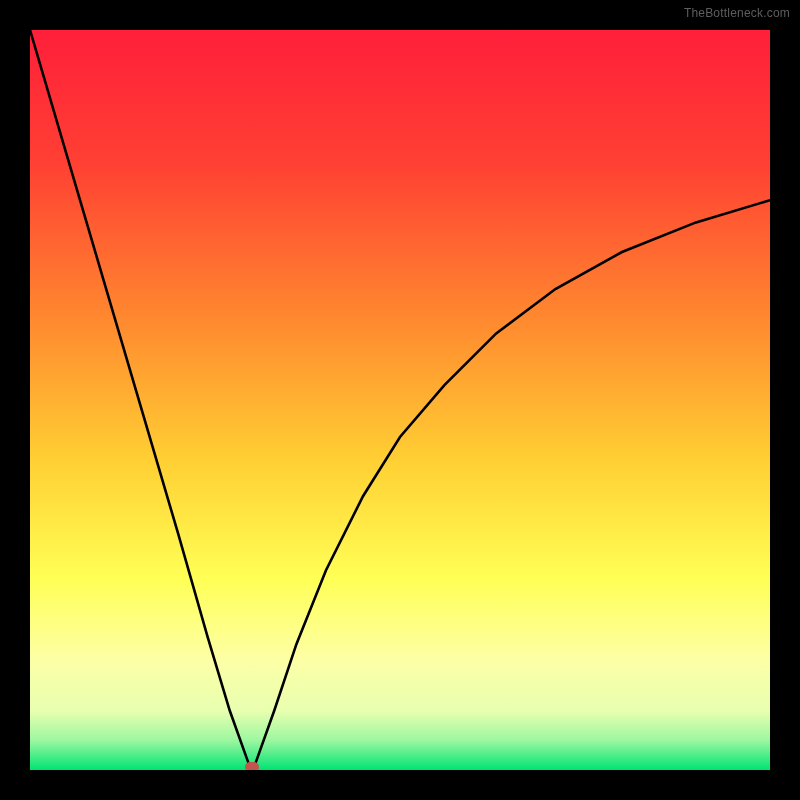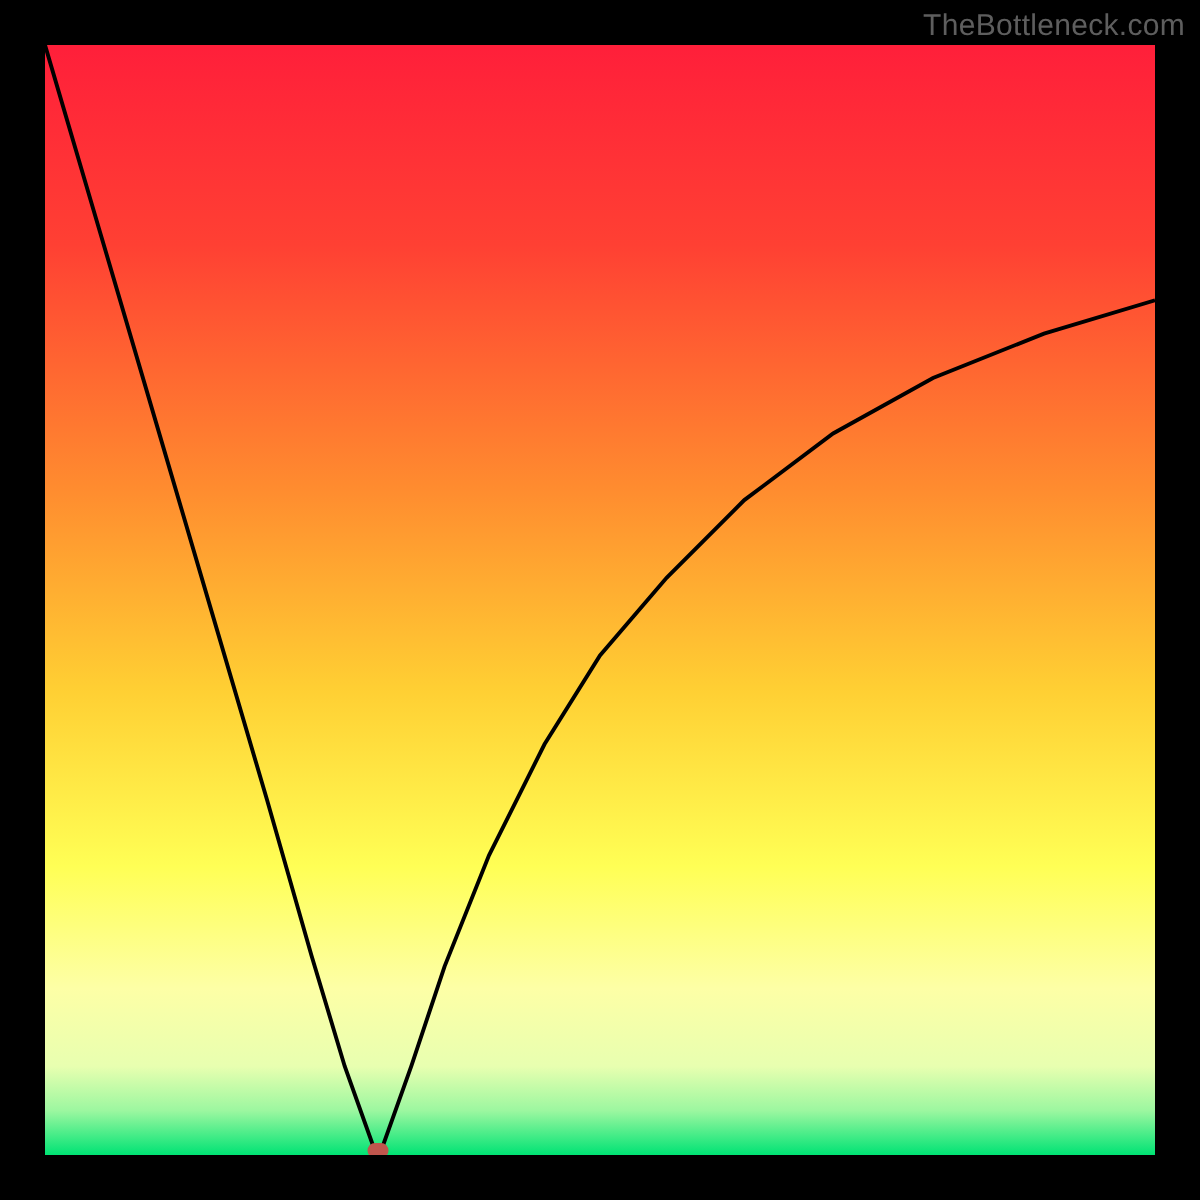--- a/index.html
+++ b/index.html
@@ -29,21 +29,21 @@
     position: absolute;
     left: 0; top: 0;
     width: 100%;
     height: 100%;
   }
   .watermark {
     position: absolute;
     top: 6px;
     right: 10px;
     color: #5e5e5e;
-    font-size: 20px;
+    font-size: 12px;
     font-weight: 500;
     letter-spacing: 0.2px;
   }
   .curve {
     position: absolute;
     left: 0; top: 0;
     width: 100%;
     height: 100%;
   }
   .dot {

